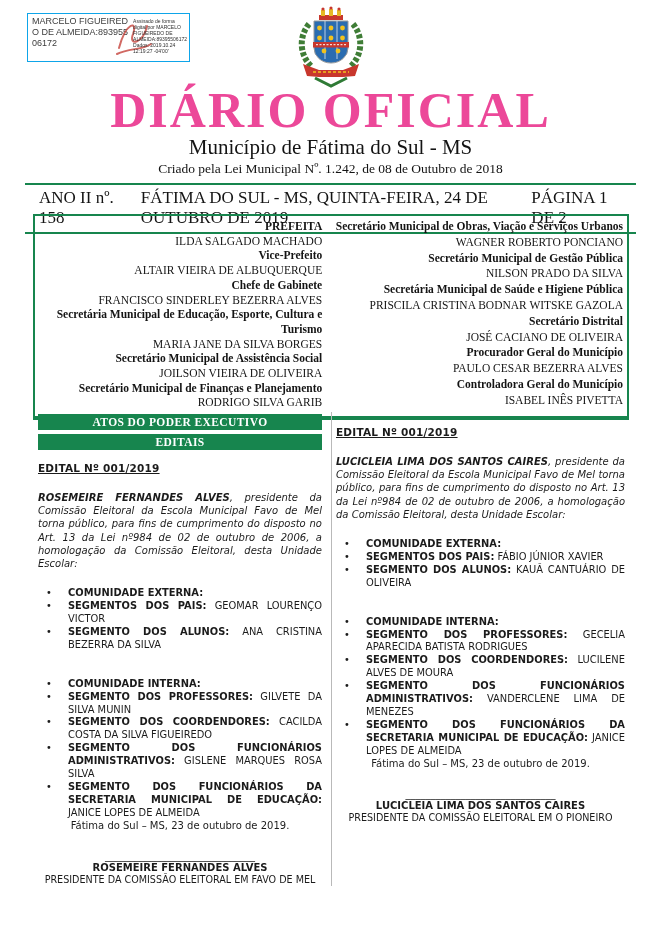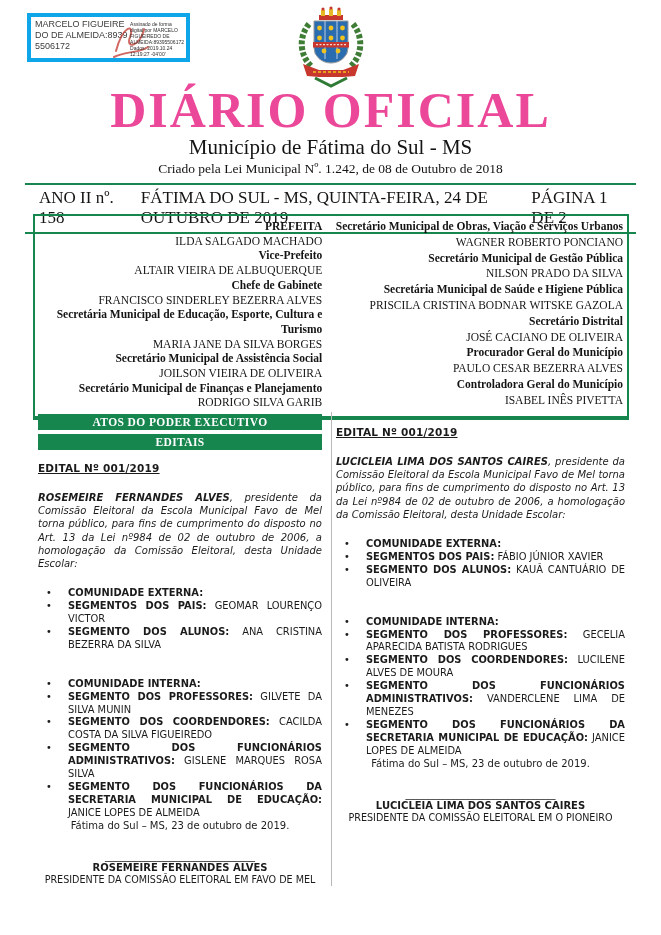--- a/index.html
+++ b/index.html
@@ -1,20 +1,20 @@
 <!DOCTYPE html>
 <html><head>
 <meta charset="utf-8">
 <style>
   html,body { margin:0; padding:0; background:#ffffff; }
   body { width:661px; height:935px; font-family:"Liberation Serif", serif; color:#141414; }
   .page { position:relative; width:661px; height:935px; overflow:hidden; background:#fff; }
 
   
-  .stamp { position:absolute; left:27px; top:13px; width:163px; height:49px; border:4px solid #0ea5e9;
+  .stamp { position:absolute; left:27px; top:13px; width:163px; height:49px; border:1px solid #0ea5e9;
            display:flex; box-sizing:border-box; background:#fff; }
   .stamp-large { width:101px; padding:2px 0 0 4px; font-family:"Liberation Sans", sans-serif;
                  font-size:9px; line-height:11px; color:#3c3c3c; word-break:break-all; }
   .stamp-small { flex:1; position:relative; padding:4px 2px 0 2px; font-family:"Liberation Sans", sans-serif;
                  font-size:5px; line-height:6px; color:#2f2f2f; }
   .flourish { position:absolute; left:-20px; top:0px; pointer-events:none; }
 
   
   .coat { position:absolute; left:295px; top:6px; width:72px; height:84px; }
 

